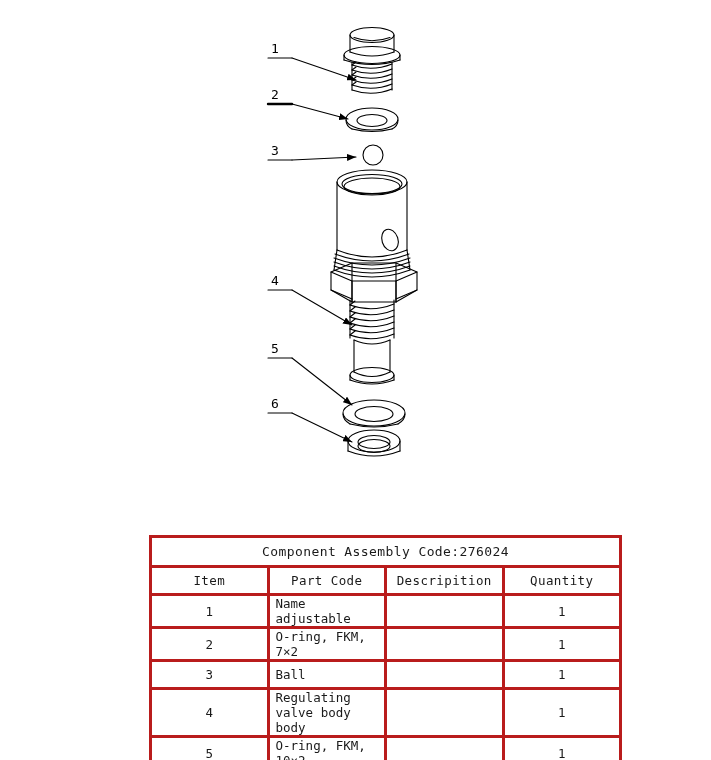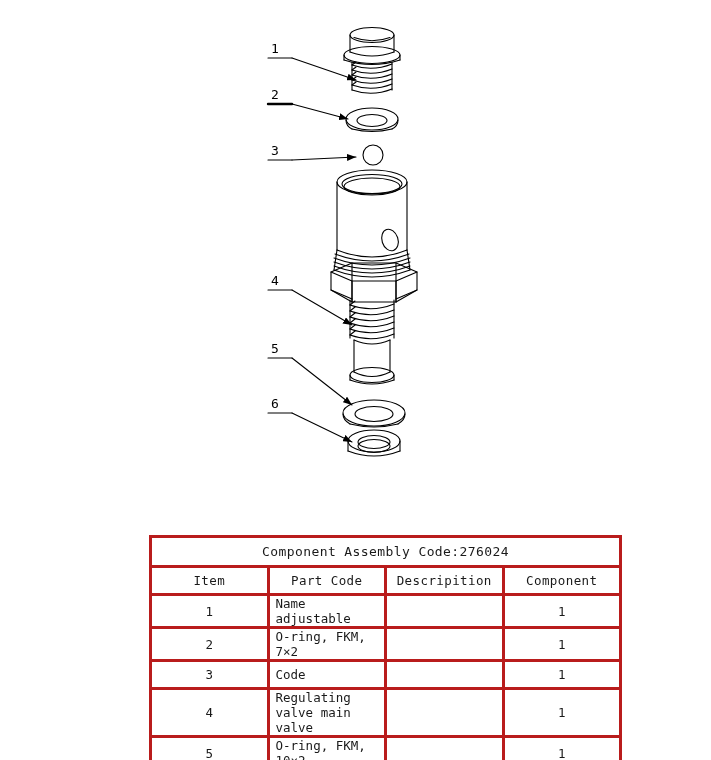--- a/index.html
+++ b/index.html
@@ -247,44 +247,44 @@
 <div id="parts-table-wrap">
   <table class="parts-table">
     <tbody>
       <tr>
         <td class="title-cell" colspan="4">Component Assembly Code:276024</td>
       </tr>
       <tr>
         <td class="hdr-cell col-item">Item</td>
         <td class="hdr-cell col-name" style="text-align:center; padding-left:0 !important;">Part Code</td>
         <td class="hdr-cell col-desc">Descripition</td>
-        <td class="hdr-cell col-qty">Component</td>
+        <td class="hdr-cell col-qty">Quantity</td>
       </tr>
 
       <tr>
         <td class="cell-center col-item">1</td>
         <td class="cell-left col-name">Name adjustable</td>
         <td class="col-desc"></td>
         <td class="cell-center col-qty">1</td>
       </tr>
       <tr>
         <td class="cell-center col-item">2</td>
         <td class="cell-left col-name">O-ring, FKM, 7×2</td>
         <td class="col-desc"></td>
         <td class="cell-center col-qty">1</td>
       </tr>
       <tr>
         <td class="cell-center col-item">3</td>
-        <td class="cell-left col-name">Code</td>
+        <td class="cell-left col-name">Ball</td>
         <td class="col-desc"></td>
         <td class="cell-center col-qty">1</td>
       </tr>
       <tr>
         <td class="cell-center col-item">4</td>
-        <td class="cell-left col-name">Regulating valve main valve</td>
+        <td class="cell-left col-name">Regulating valve body body</td>
         <td class="col-desc"></td>
         <td class="cell-center col-qty">1</td>
       </tr>
       <tr>
         <td class="cell-center col-item">5</td>
         <td class="cell-left col-name">O-ring, FKM, 10×2</td>
         <td class="col-desc"></td>
         <td class="cell-center col-qty">1</td>
       </tr>
       <tr>

